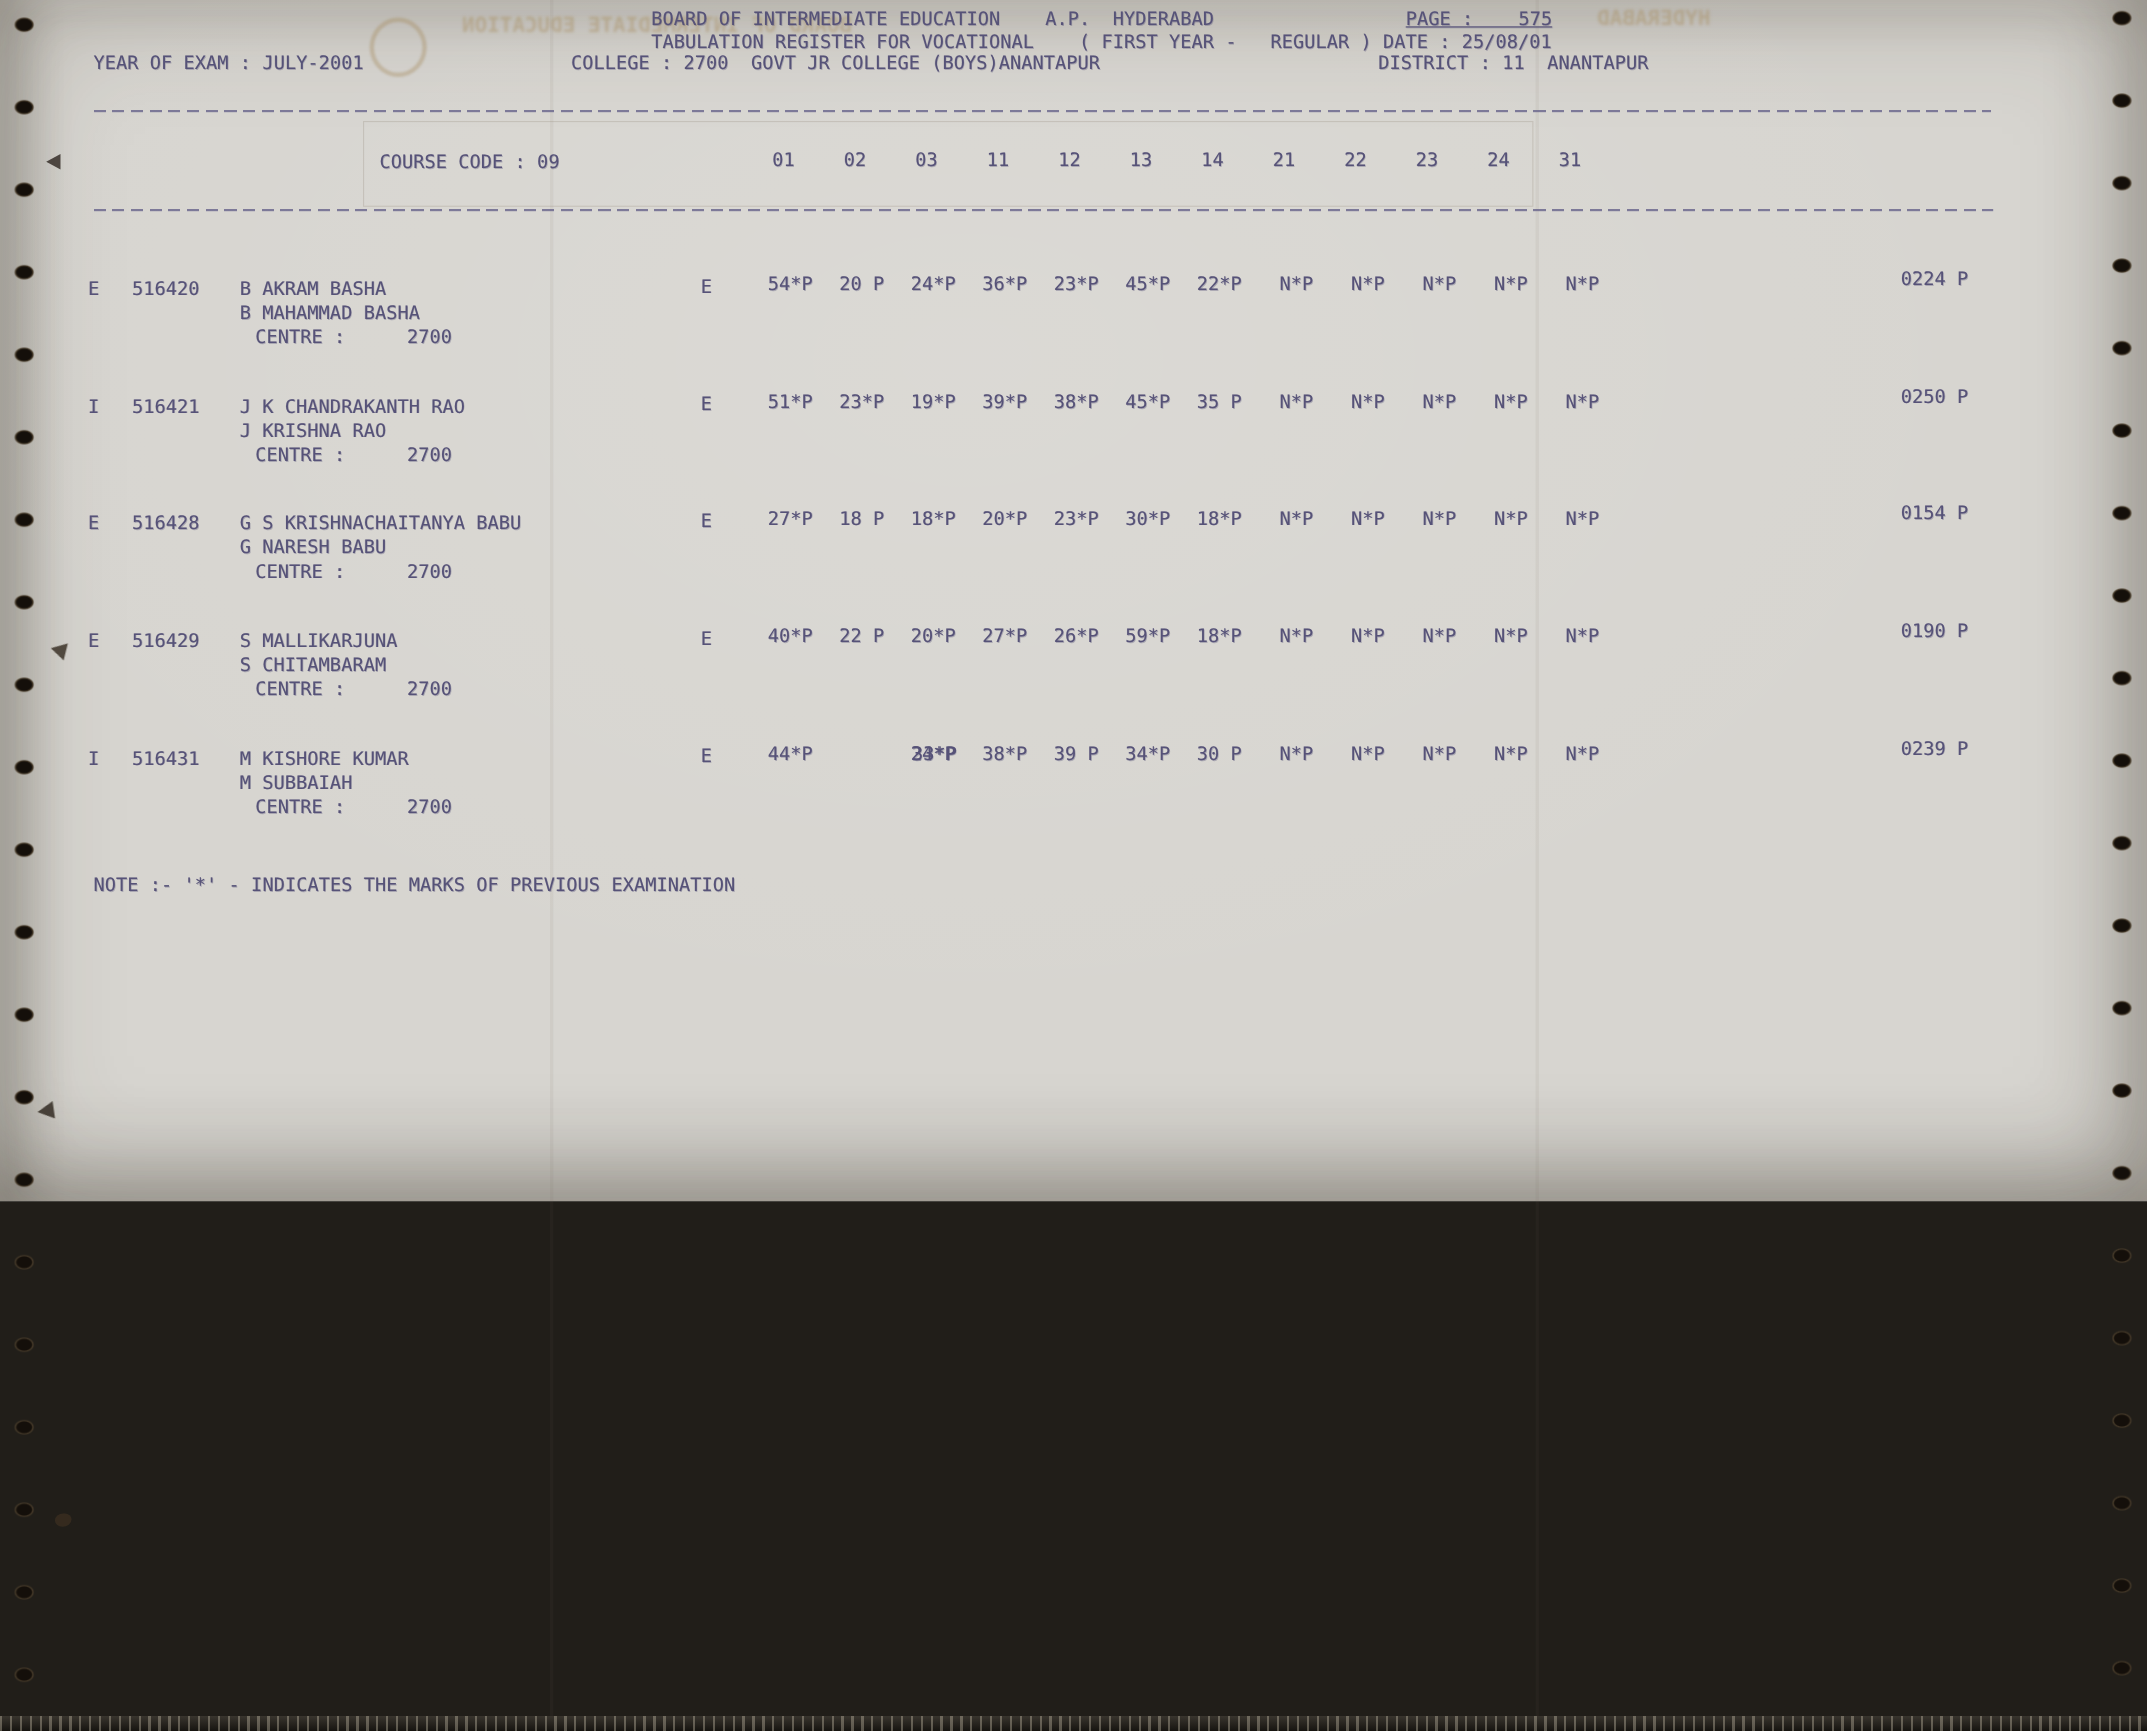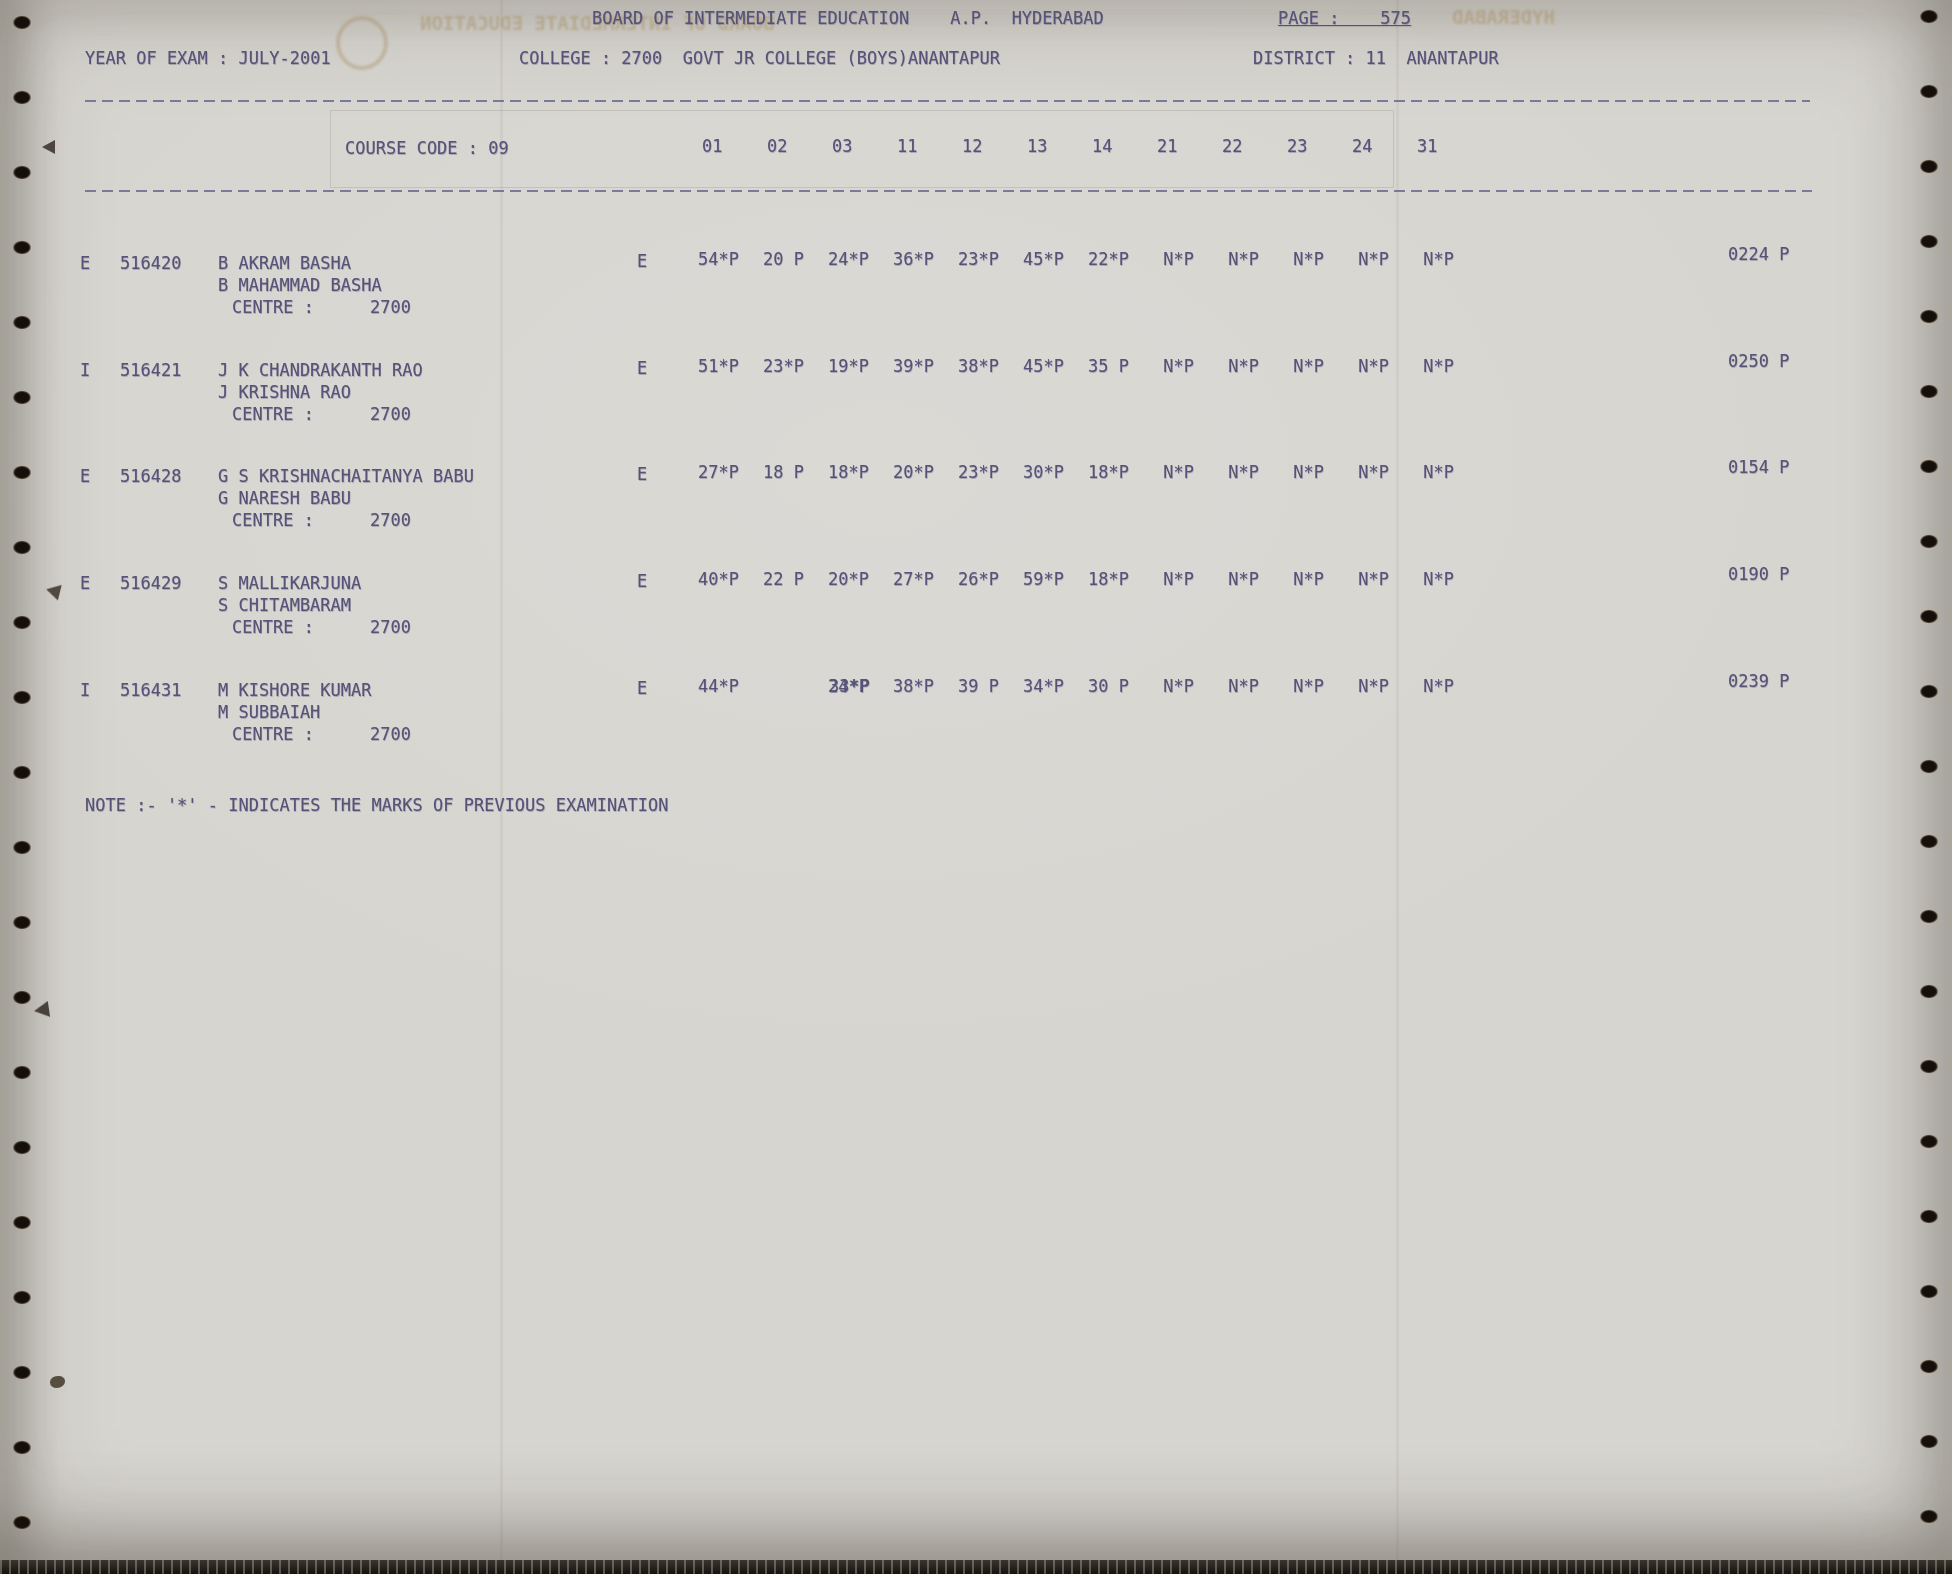--- a/index.html
+++ b/index.html
@@ -3,21 +3,21 @@
 <meta charset="utf-8">
 <title>Tabulation Register</title>
 <style>
   html,body{margin:0;padding:0;}
   body{
     width:1952px;height:1574px;overflow:hidden;
     background:#211e19;
     font-family:"DejaVu Sans Mono", monospace;
   }
   .sheet{
-    position:absolute;left:0;top:0;width:1952px;height:1560px;
+    position:absolute;left:0;top:0;width:1952px;height:1092px;
     background:
       radial-gradient(ellipse 1400px 900px at 45% 30%, rgba(255,255,255,0.10), transparent 70%),
       linear-gradient(90deg, rgba(0,0,0,0.07) 0 6px, transparent 60px),
       #d7d5d0;
     box-shadow:
       inset 0 0 110px rgba(60,50,35,0.28),
       inset -25px -35px 70px rgba(50,45,35,0.22),
       inset 18px 0 50px rgba(70,60,45,0.16),
       inset 0 6px 18px rgba(255,255,255,0.25);
   }
@@ -107,20 +107,21 @@
   <div class="band b1"></div>
   <div class="band b2"></div>
 
   <span class="ghost g1">BOARD OF INTERMEDIATE EDUCATION</span>
   <span class="ghost g2">HYDERABAD</span>
   <div class="ghost-ring"></div>
   <div class="ghost-table"></div>
 
   <span class="txt t-main">BOARD OF INTERMEDIATE EDUCATION    A.P.  HYDERABAD</span>
   <span class="txt t-page">PAGE :    575</span>
+  <span class="txt t-sub">TABULATION REGISTER FOR VOCATIONAL    ( FIRST YEAR -   REGULAR ) DATE : 25/08/01</span>
   <span class="txt t-year">YEAR OF EXAM : JULY-2001</span>
   <span class="txt t-college">COLLEGE : 2700  GOVT JR COLLEGE (BOYS)ANANTAPUR</span>
   <span class="txt t-district">DISTRICT : 11  ANANTAPUR</span>
 
   <div class="rule r1"></div>
 
   <span class="txt course-label">COURSE CODE : 09</span>
   <div class="course-cols txt"><span class="cell" style="left: 702px;">01</span><span class="cell" style="left: 767px;">02</span><span class="cell" style="left: 832px;">03</span><span class="cell" style="left: 897px;">11</span><span class="cell" style="left: 962px;">12</span><span class="cell" style="left: 1027px;">13</span><span class="cell" style="left: 1092px;">14</span><span class="cell" style="left: 1157px;">21</span><span class="cell" style="left: 1222px;">22</span><span class="cell" style="left: 1287px;">23</span><span class="cell" style="left: 1352px;">24</span><span class="cell" style="left: 1417px;">31</span></div>
 
   <div class="rule r2"></div>

